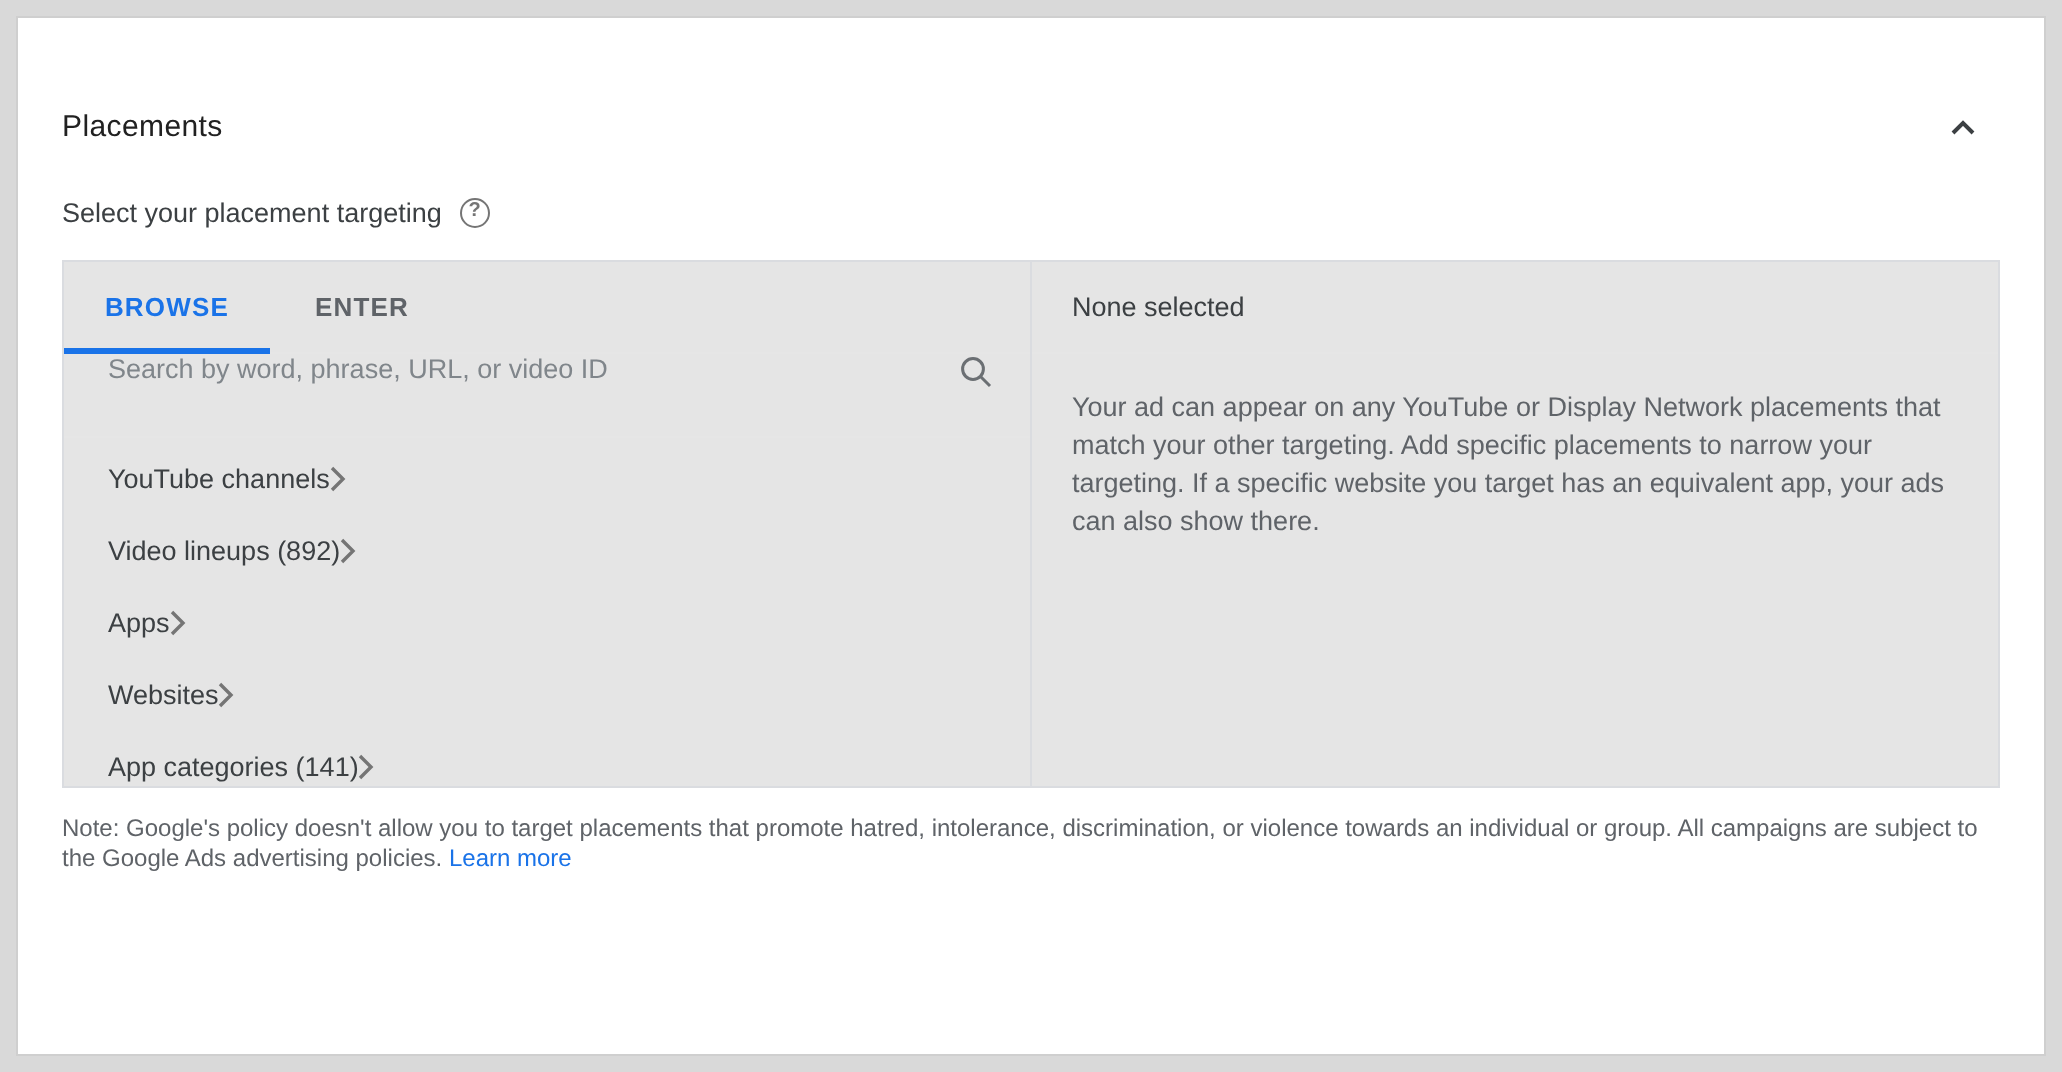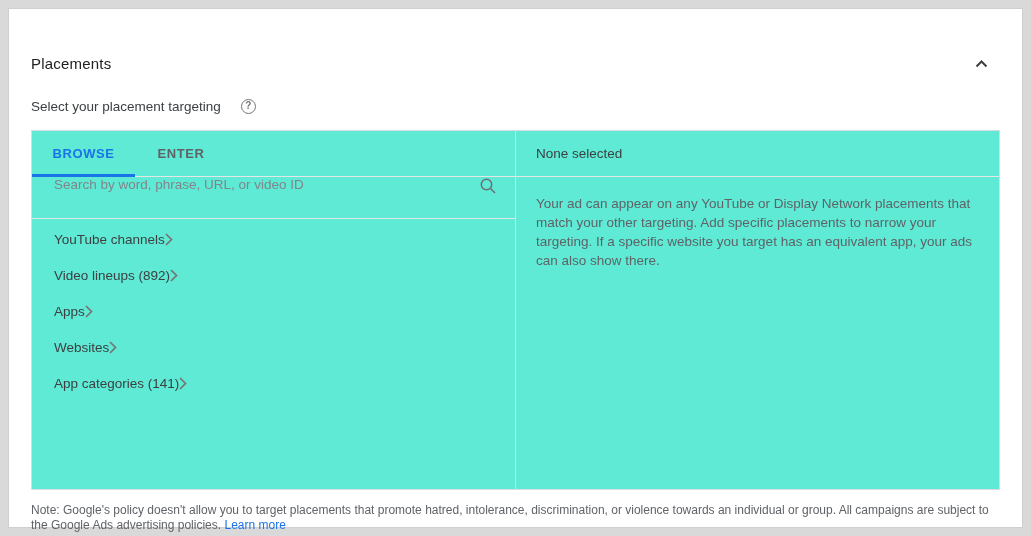--- a/index.html
+++ b/index.html
@@ -33,21 +33,21 @@
     border: none;
     cursor: pointer;
     padding: 4px;
     margin-right: 8px;
     display: flex;
     align-items: center;
   }
   .subtitle-row {
     display: flex;
     align-items: center;
-    gap: 20px;
+    gap: 9px;
     padding: 0 22px;
     margin-top: 24px;
   }
   .subtitle {
     font-size: 13.5px;
     color: #3c4043;
   }
   .help-icon {
     width: 15px; height: 15px;
     border: 1.4px solid #757575;
@@ -55,24 +55,24 @@
     color: #757575;
     font-size: 10px;
     line-height: 12px;
     text-align: center;
     font-weight: bold;
     cursor: pointer;
     flex: 0 0 auto;
   }
   .panel {
     margin: 16px 22px 0 22px;
-    height: 360px;
+    height: 264px;
     border: 1px solid #dadce0;
     display: flex;
-    background: #5eead4;
+    background: #e5e5e5;
   }
   .pane-left {
     width: 484px;
     flex: 0 0 484px;
     border-right: 1px solid #dadce0;
     display: flex;
     flex-direction: column;
   }
   .pane-right {
     flex: 1;

